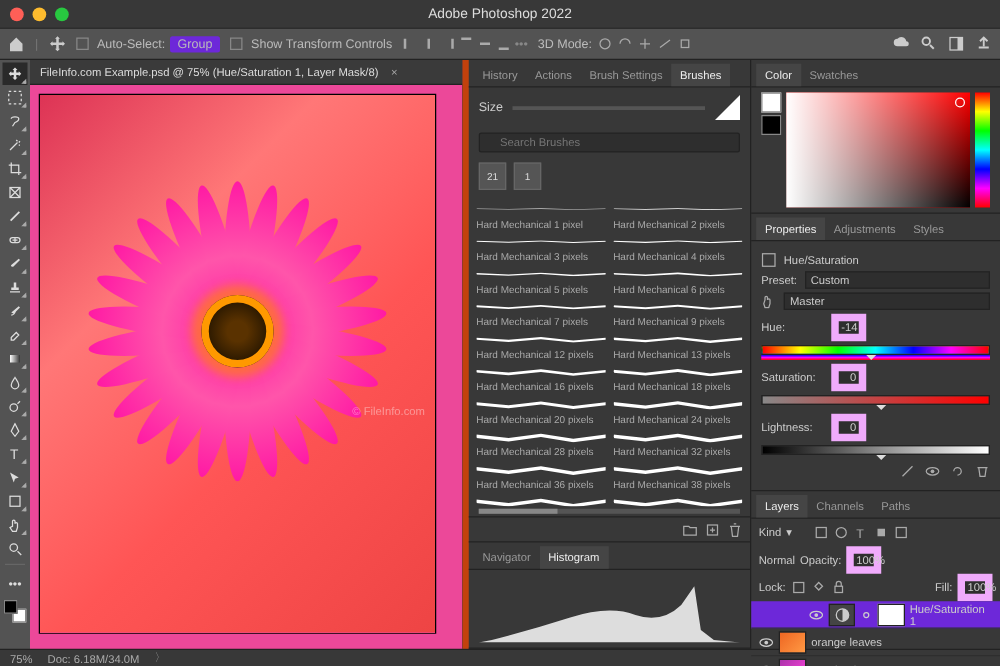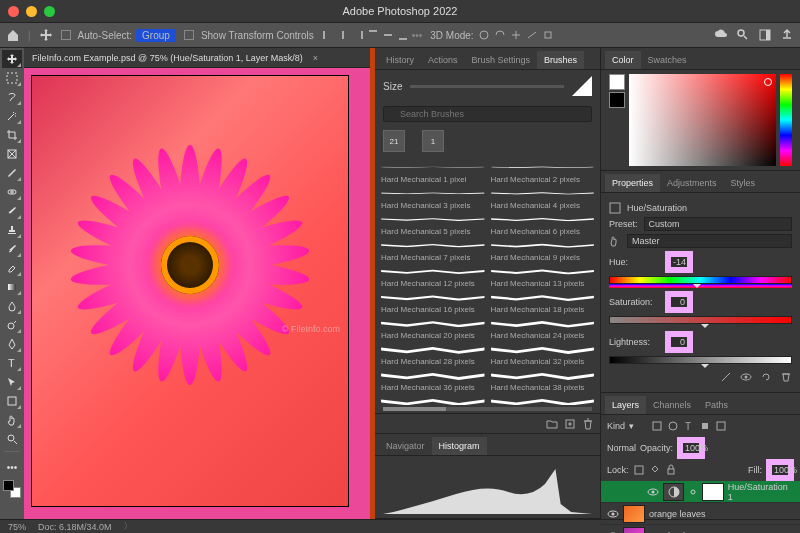--- a/index.html
+++ b/index.html
@@ -29,21 +29,21 @@
 .petal { position:absolute; left:50%; top:50%; width:22px; height:120px; background:linear-gradient(#ff1aa4,#f5a,#ff1aa4); border-radius:50% 50% 50% 50%/60% 60% 40% 40%; transform-origin:50% 100%; }
 .center { position:absolute; left:50%; top:50%; width:58px; height:58px; transform:translate(-50%,-50%); background:radial-gradient(circle,#5a3200 20%,#2a1800 60%); border-radius:50%; box-shadow:0 0 0 6px #f90 inset, 0 0 8px 8px rgba(255,140,0,.6);}
 .midcol { width:230px; background:#383838; display:flex; flex-direction:column; border-left:5px solid #c2410c;}
 .tabs { height:22px; display:flex; align-items:flex-end; border-bottom:1px solid #222; padding-left:4px; gap:0; font-size:9px;}
 .tab { padding:4px 7px; color:#999; }
 .tab.active { color:#eee; background:#454545;margin-top:17px;}
 .brushsize { padding:6px 8px; display:flex; gap:8px; align-items:center; }
 .bpreview { width:20px; height:20px; background:#fff; clip-path:polygon(0 100%,100% 0,100% 100%);}
 .bsearch { padding:4px 8px; }
 .bsearch input { width:100%; background:#2e2e2e; border:1px solid #222; color:#888; padding:2px 16px; font-size:9px; border-radius:2px;}
-.bthumbs { padding:4px 8px; display:flex; gap:17px;}
+.bthumbs { padding:4px 8px; display:flex; gap:6px;}
 .bth { width:22px; height:22px; background:#555; border:1px solid #666; display:flex; align-items:center; justify-content:center;}
 .blist { flex:1; overflow:hidden; padding:4px 6px; display:grid; grid-template-columns:1fr 1fr; gap:2px 6px; font-size:8px; color:#aaa;}
 .bitem { }
 .bitem .wave { height:14px; background:#fff; border-radius:7px; clip-path:polygon(0 40%,25% 60%,50% 35%,75% 65%,100% 40%,100% 60%,75% 85%,50% 55%,25% 80%,0 60%);}
 .bitem .lbl { margin-top:1px; white-space:nowrap; overflow:hidden;}
 .bicons { height:20px; border-top:1px solid #222; display:flex; align-items:center; justify-content:flex-end; gap:6px; padding:0 6px;}
 .nav-hist { border-top:1px solid #222;}
 .histogram { height:62px; display:flex; align-items:flex-end; padding:4px 8px; }
 .histsvg { width:100%; height:50px; }
 .rcol { width:200px; background:#383838; display:flex; flex-direction:column; border-left:1px solid #222;}
@@ -58,21 +58,21 @@
 .props select, .props .sel { flex:1; background:#2e2e2e; border:1px solid #222; color:#ccc; font-size:9px; padding:1px 4px;}
 .slider { flex:1; position:relative; height:12px; }
 .slider .track { height:8px; border:1px solid #222; }
 .slider.hue .track{background:linear-gradient(90deg,#f00,#ff0,#0f0,#0ff,#00f,#f0f,#f00)}
 .slider.sat .track{background:linear-gradient(90deg,#888,#f00)}
 .slider.lig .track{background:linear-gradient(90deg,#000,#888,#fff)}
 .slider .thumb { position:absolute; top:8px; width:0;height:0;border:4px solid transparent;border-top-color:#ddd; }
 .valbox { width:28px; text-align:right; background:#2e2e2e; border:6px solid #f0abfc; padding:0 2px;}
 .layers { flex:1; display:flex; flex-direction:column; font-size:9px;}
 .lrow { height:22px; display:flex; align-items:center; padding:0 6px; gap:4px; border-bottom:1px solid #2e2e2e;}
-.lrow.sel { background:#15803d;padding-left:46px;}
+.lrow.sel { background:#6d28d9;padding-left:46px;}
 .eye { width:12px; height:12px; }
 .lthumb { width:22px; height:18px; background:#555; border:1px solid #222;}
 .lthumb.mask{background:#fff}
 .lthumb.purple{background:linear-gradient(135deg,#a3a,#f4d)}
 .lthumb.orange{background:linear-gradient(135deg,#e62,#f94)}
 .lthumb.flw{background:radial-gradient(#f4a,#e37)}
 .statusbar { height:14px; background:#383838; display:flex; align-items:center; padding:0 8px; font-size:9px; color:#aaa; gap:12px; border-top:1px solid #222;}
 .dv{color:#777}
 .link{width:10px;height:10px;fill:#aaa}
 .iconbtn{width:12px;height:12px;fill:#aaa}
@@ -93,21 +93,21 @@
   <svg class="icon-sm">
       <path d="M2 7l5-5 5 5v6H2z"></path>
     </svg>
   <span class="dv">|</span>
   <svg class="icon-sm">
       <path d="M7 1l2 2H8v3h3V5l2 2-2 2V8H8v3h1l-2 2-2-2h1V8H3v1L1 7l2-2v1h3V3H5z"></path>
     </svg>
   <div class="seg">
       <span class="chk"></span>
       <span>Auto-Select:</span>
-      <span class="sel" style="padding:1px 6px;background:#1d4ed8;border-radius:2px">Group</span>
+      <span class="sel" style="padding:1px 6px;background:#6d28d9;border-radius:2px">Group</span>
     </div>
   <div class="seg">
       <span class="chk"></span>
       <span>Show Transform Controls</span>
     </div>
   <div class="seg" style="gap:3px">
     <svg class="iconbtn">
         <rect x="1" y="2" width="2" height="8"></rect>
       </svg>
     <svg class="iconbtn">

